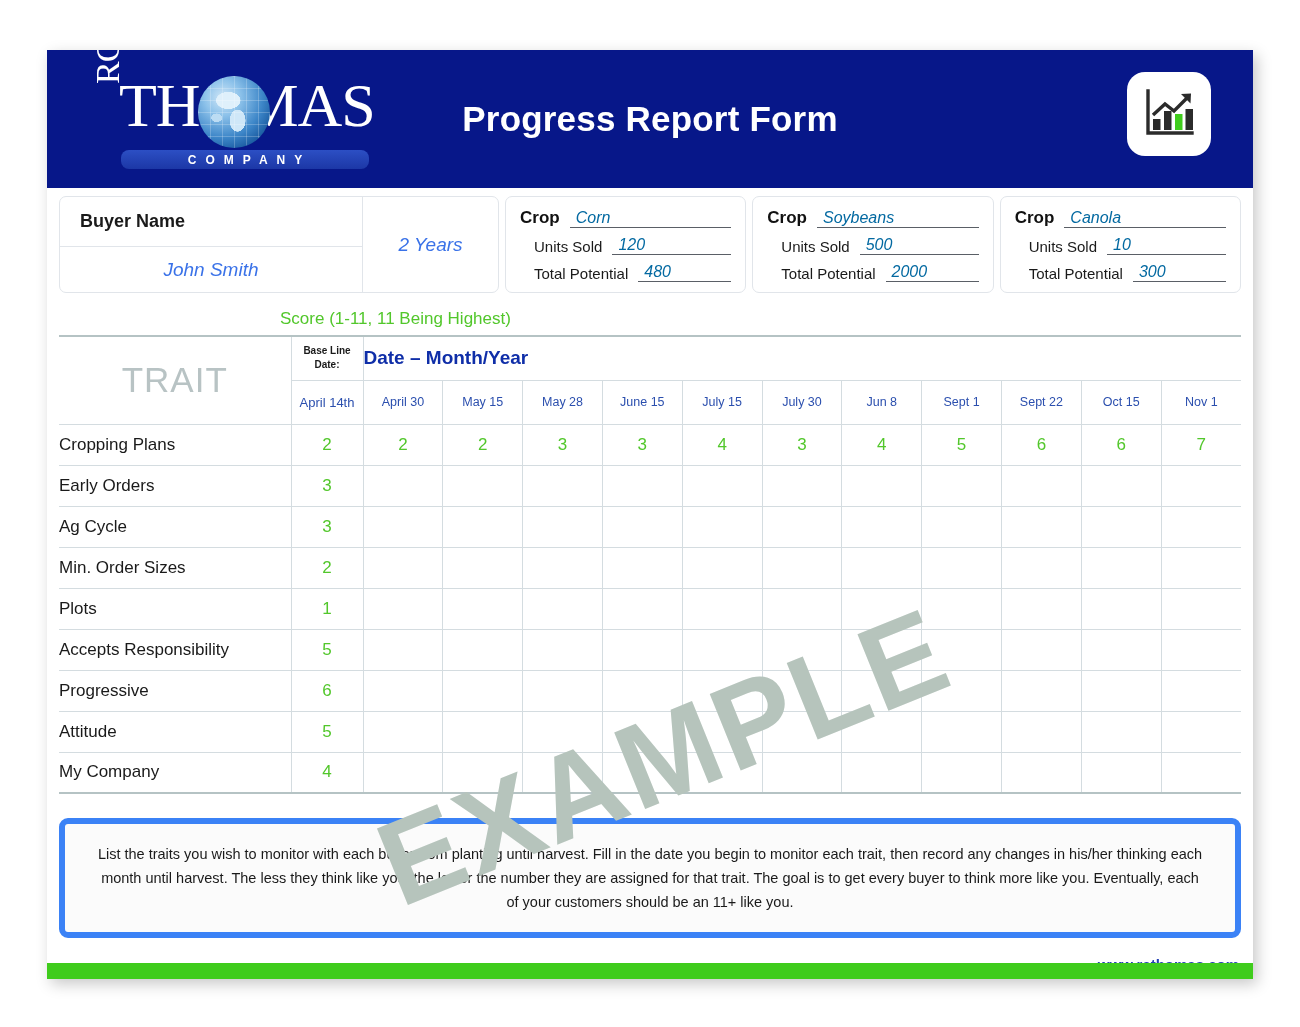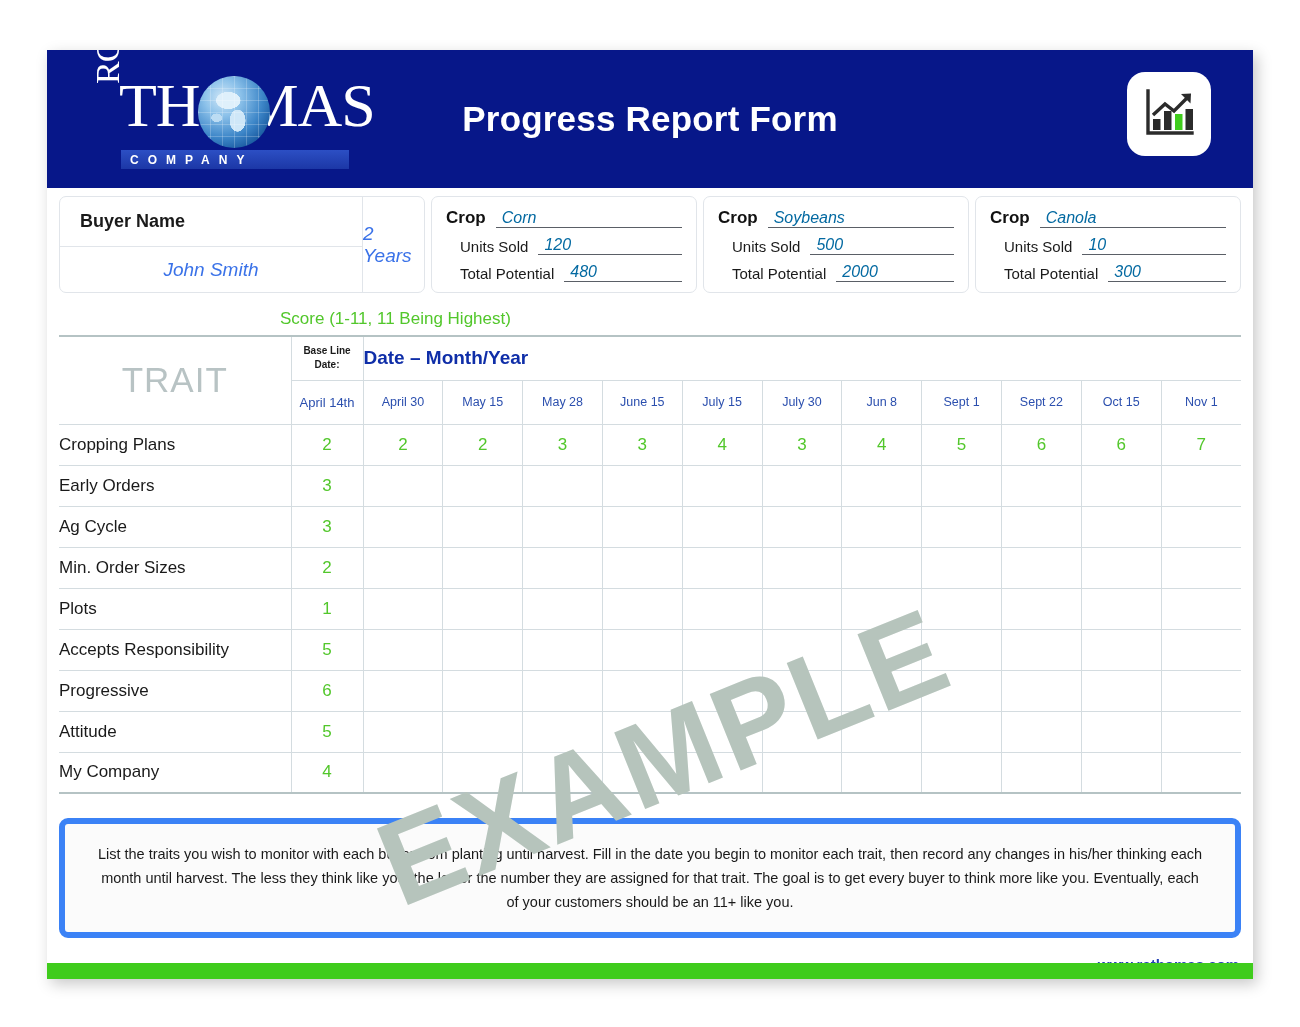--- a/index.html
+++ b/index.html
@@ -63,23 +63,23 @@
       radial-gradient(ellipse 9px 7px at 26% 58%, #bcdcf3 0 60%, transparent 62%);
   }
   .globe::after {
     content:""; position:absolute; inset:0; border-radius:50%;
     background:
       repeating-linear-gradient(to right, rgba(255,255,255,.22) 0 1px, transparent 1px 12px),
       repeating-linear-gradient(to bottom, rgba(255,255,255,.22) 0 1px, transparent 1px 12px);
   }
   .logo-company {
     position: absolute; left: 36px; top: 84px;
-    width: 228px; height: 19px;
+    width: 248px; height: 19px;
     background: linear-gradient(to bottom, #2c4fc4, #1c37a6);
-    display: flex; align-items: center; 
+    display: flex; align-items: center; justify-content: center; border-radius: 8px;
   }
   .logo-company span {
     color:#ffffff; font-size: 12px; font-weight: bold;
     letter-spacing: 9px; text-indent: 9px;
   }
 
   .title {
     position: absolute; left: 0; right: 0; text-align: center;
     color:#ffffff; font-size: 35px; font-weight: bold;
     letter-spacing: 0.2px;
@@ -92,21 +92,21 @@
     display:flex; align-items:center; justify-content:center;
   }
 
   
   .info {
     display: flex;
     margin: 8px 12px 0 12px;
     height: 97px;
   }
   .info-left {
-    display: flex; width: 366px;
+    display: flex; width: 440px;
     border: 1px solid #e1e5ea; border-radius: 7px;
     overflow: hidden;
   }
   .info-cell { flex: 1; display:flex; flex-direction:column; }
   .info-cell.bn { flex: 0 0 303px; border-right: 1px solid #e1e5ea; }
   .ic-head {
     height: 50px; display:flex; align-items:center; padding-left: 20px;
     font-size: 18px; font-weight: bold; color:#1a1a1a;
     border-bottom: 1px solid #e1e5ea;
   }

